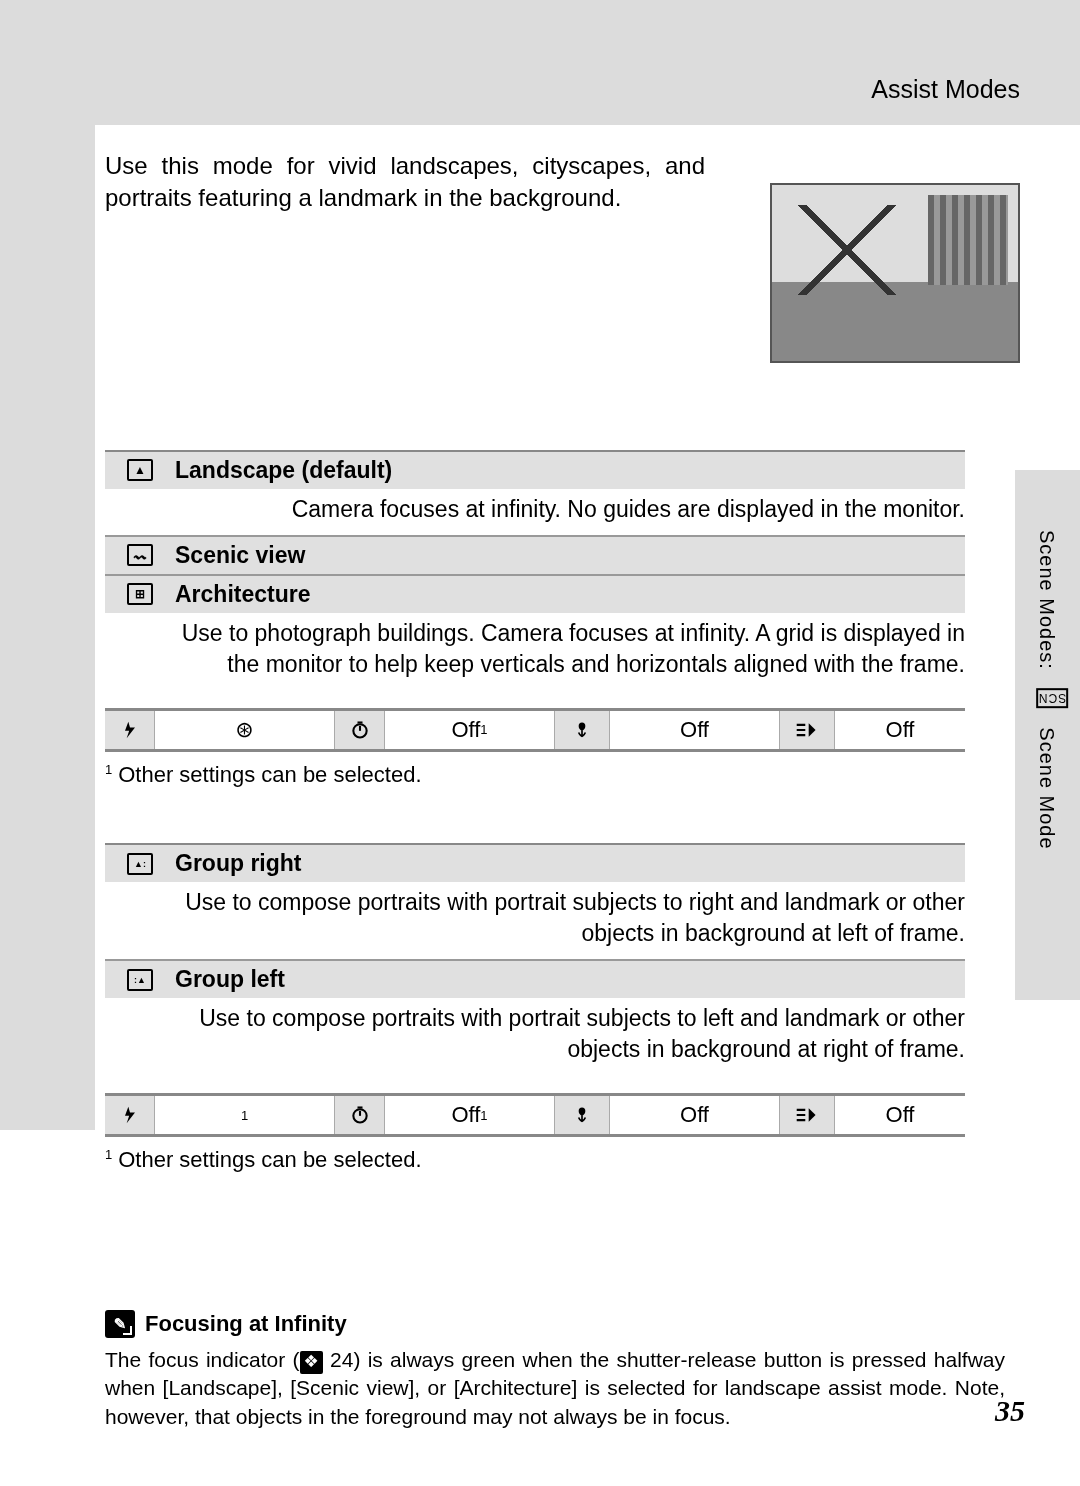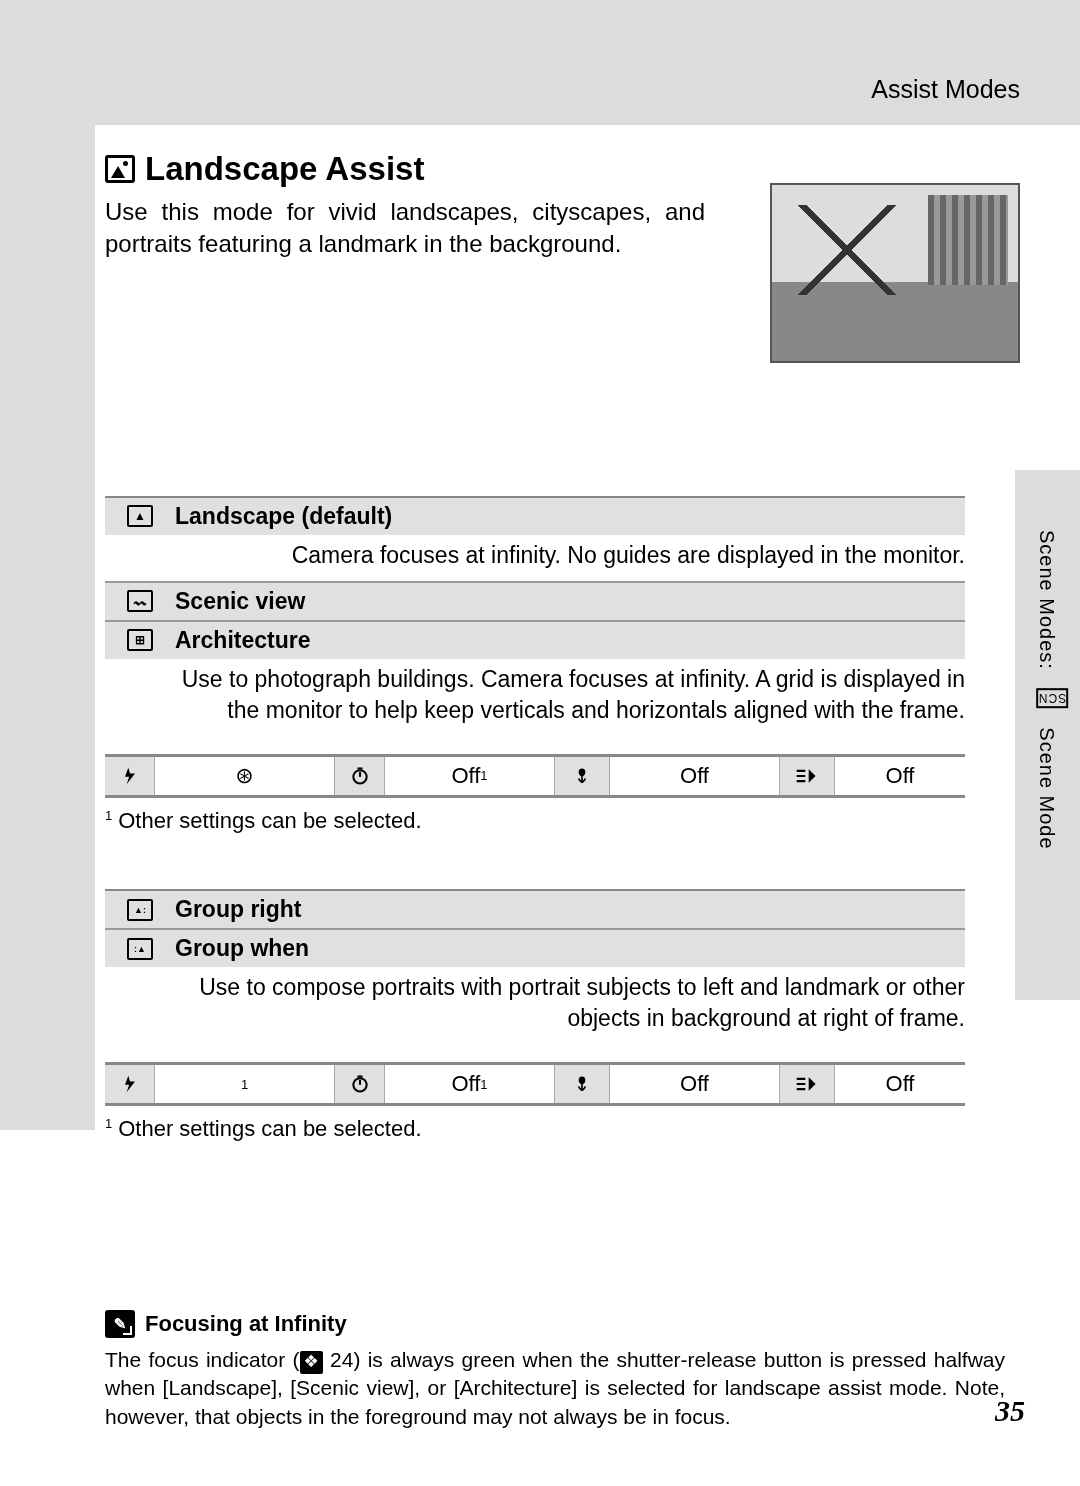--- a/index.html
+++ b/index.html
@@ -261,24 +261,20 @@
 <body>
 
 <div class="gray-top"></div>
 <div class="gray-side"></div>
 <div class="right-side-tab"></div>
 
 <div class="header-label">Assist Modes</div>
 
 <div class="content">
 
-  <h1>
-    <span class="title-icon"></span>
-    <span>Landscape Assist</span>
-  </h1>
 
   <p class="intro">Use this mode for vivid landscapes, cityscapes, and portraits featuring a landmark in the background.</p>
 
   <div class="sample-photo"></div>
 
   <div class="mode-table">
     <div class="mode-row-head">
       <div class="mode-icon">
         <span class="icon-box">▲</span>
       </div>
@@ -343,28 +339,29 @@
 
   <div class="mode-table block2">
     <div class="mode-row-head">
       <div class="mode-icon">
         <span class="icon-box">
             <span style="font-size:9px">▲:</span>
           </span>
       </div>
       <div>Group right</div>
     </div>
+    <div class="mode-row-desc">Use to compose portraits with portrait subjects to right and landmark or other objects in background at left of frame.</div>
 
     <div class="mode-row-head">
       <div class="mode-icon">
         <span class="icon-box">
             <span style="font-size:9px">:▲</span>
           </span>
       </div>
-      <div>Group when</div>
+      <div>Group left</div>
     </div>
     <div class="mode-row-desc">Use to compose portraits with portrait subjects to left and landmark or other objects in background at right of frame.</div>
   </div>
 
   <div class="settings-bar">
     <div class="sb-cell sb-icon w1">
       <svg class="se" viewBox="0 0 24 24">
           <path d="M10 2 L6 13 L11 13 L8 22 L18 9 L12 9 Z" fill="#000"></path>
         </svg>
     </div>

